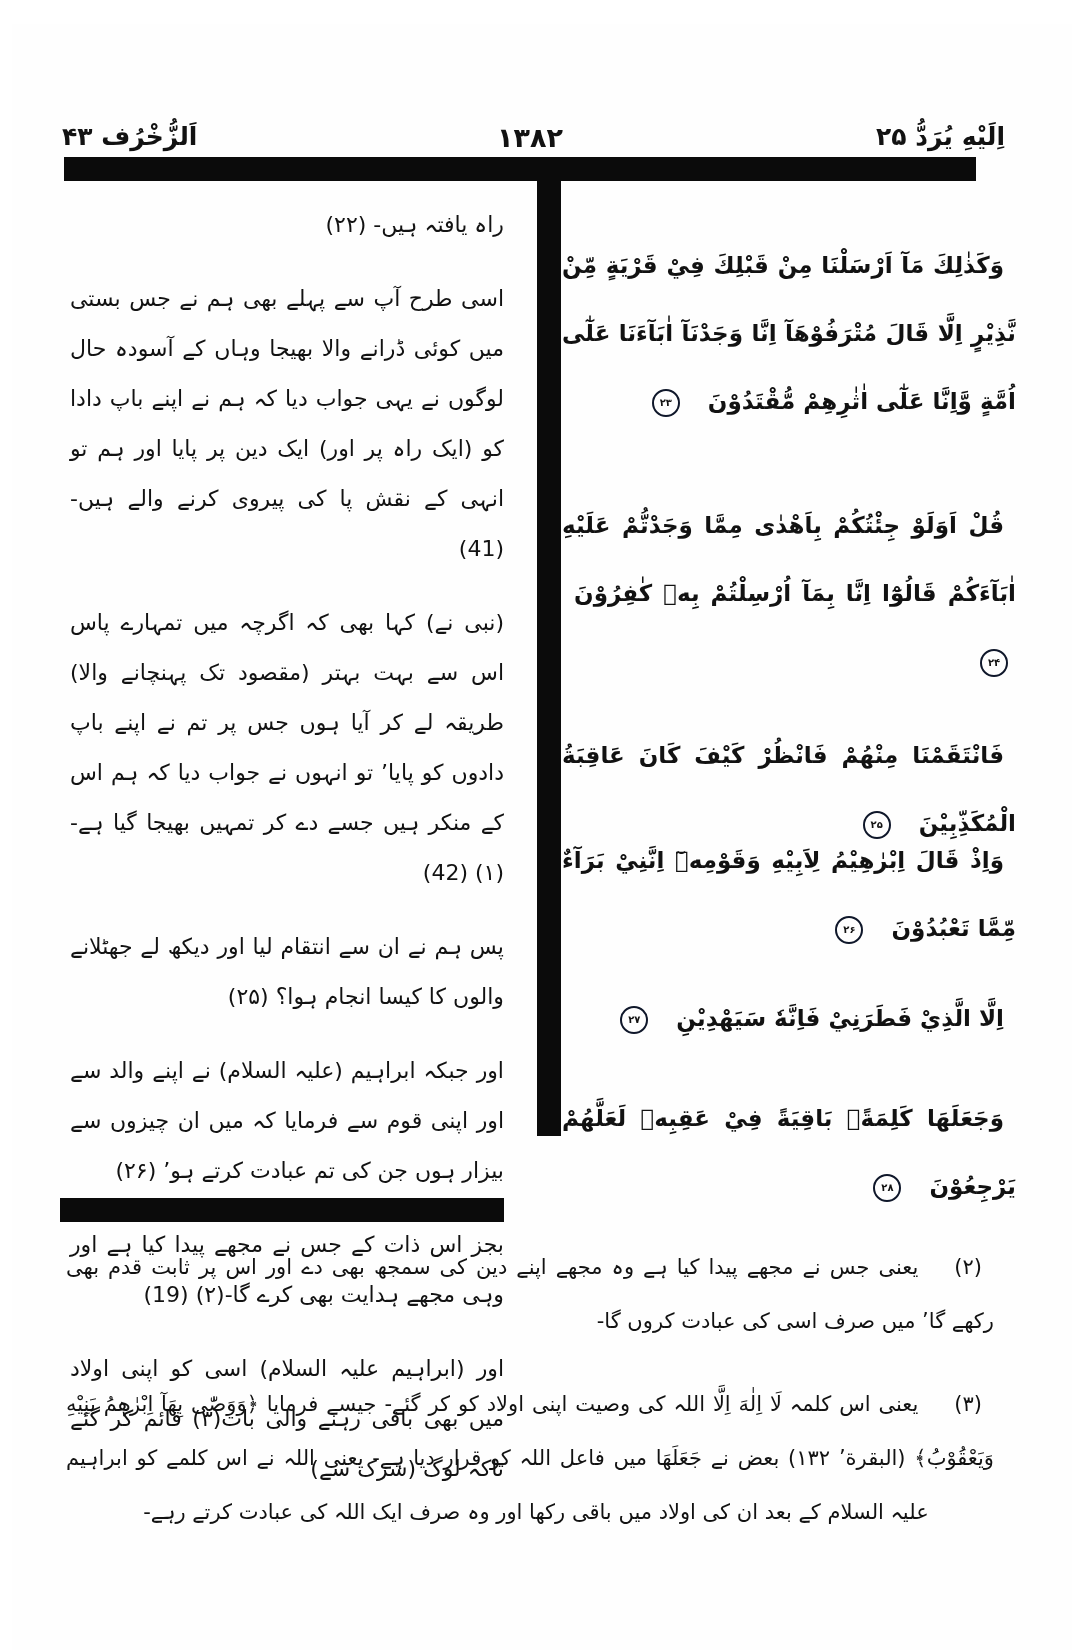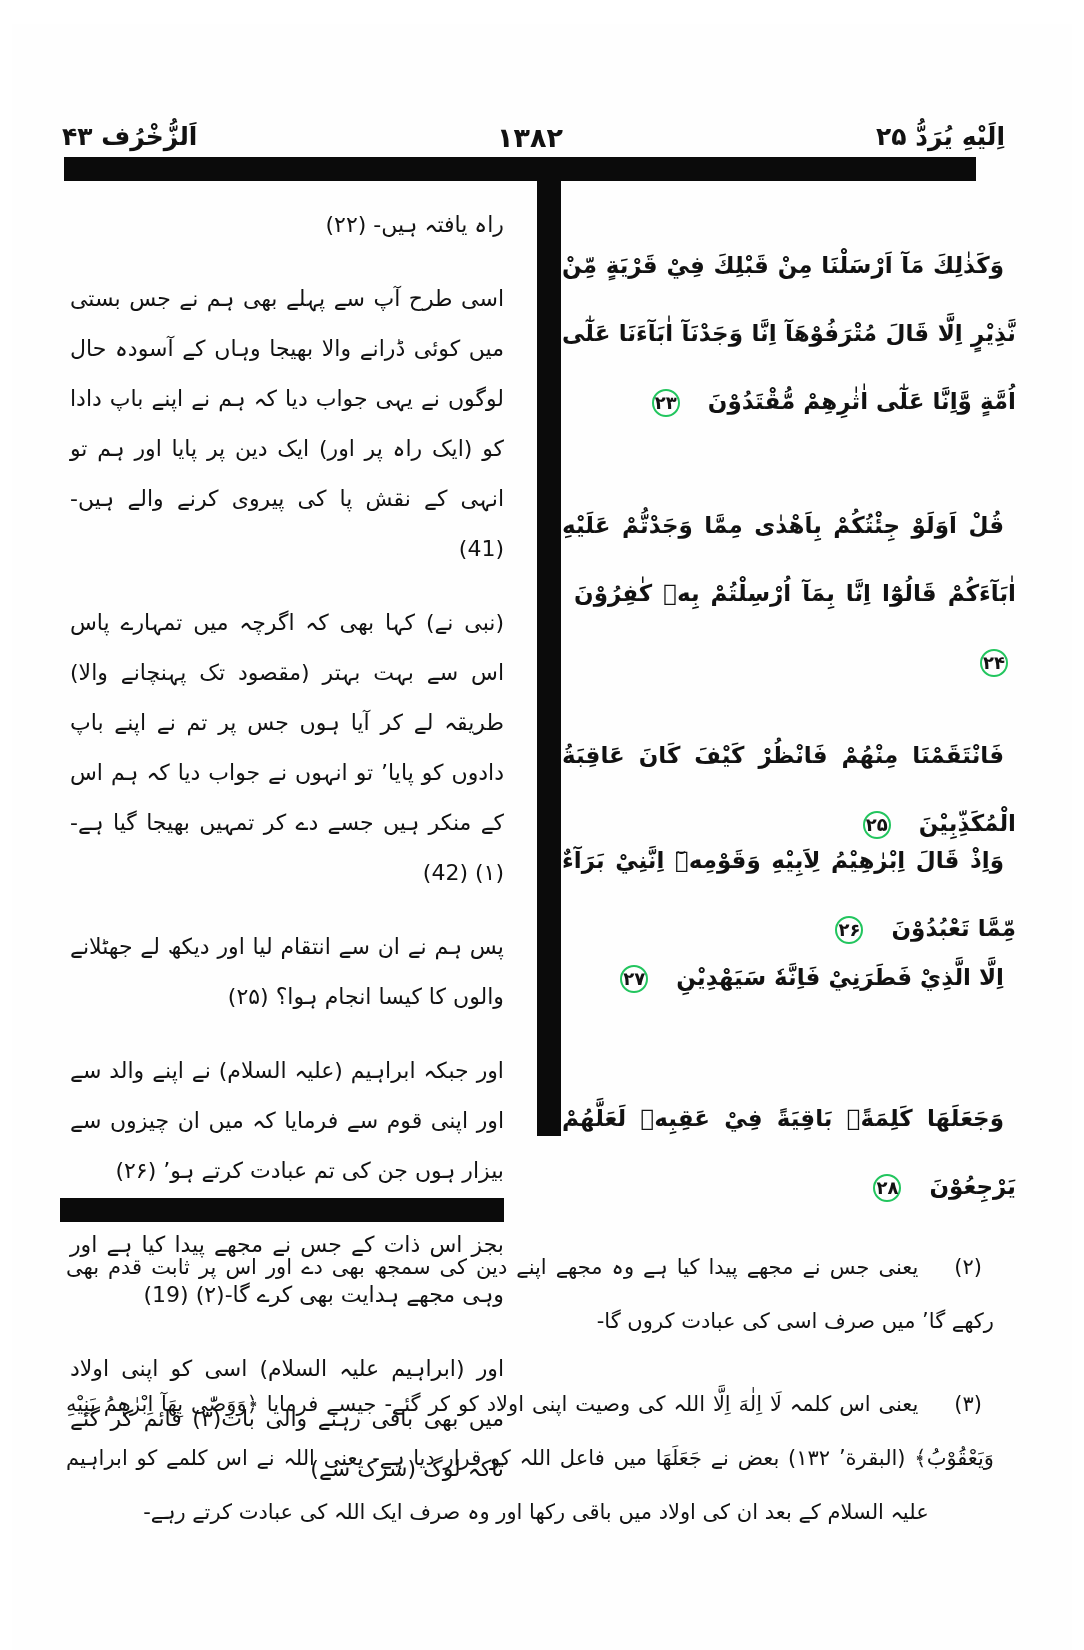--- a/index.html
+++ b/index.html
@@ -24,22 +24,22 @@
   }
   .urdu-col p { text-align:justify; }
   .arabic-col { position:absolute; top:0; left:562px; width:478px; height:1120px; direction:rtl; }
   .verse {
     position:absolute; left:0; right:0;
     font-weight:bold; font-size:23px; line-height:68px;
     text-align:justify; direction:rtl;
   }
   .ayah-num {
     display:inline-flex; align-items:center; justify-content:center;
-    width:27px; height:27px; border:2px solid #22c55e; border-radius:50%;
-    font-size:18px; font-weight:bold; line-height:1;
+    width:27px; height:27px; border:2px solid #0f172a; border-radius:50%;
+    font-size:10px; font-weight:bold; line-height:1;
     margin:4px 8px; vertical-align:middle;
   }
   
   .footnote-rule { position:absolute; top:1174px; left:72px; width:444px; height:4px; background:#0b0b0b; }
   .footnotes {
     position:absolute; top:1192px; left:54px; width:976px;
     direction:rtl; font-size:21px; line-height:54px;
   }
   .footnote { text-align:justify; margin-bottom:5px; }
   .footnote .fn-marker { margin-left:12px; }
@@ -77,21 +77,21 @@
       <span class="ayah-num">۲۴</span>
     </div>
     <div class="verse" style="top:685px">
       <span>فَانْتَقَمْنَا مِنْهُمْ فَانْظُرْ كَيْفَ كَانَ عَاقِبَةُ الْمُكَذِّبِيْنَ</span>
       <span class="ayah-num">۲۵</span>
     </div>
     <div class="verse" style="top:790px">
       <span>وَاِذْ قَالَ اِبْرٰهِيْمُ لِاَبِيْهِ وَقَوْمِهٖٓ اِنَّنِيْ بَرَآءٌ مِّمَّا تَعْبُدُوْنَ</span>
       <span class="ayah-num">۲۶</span>
     </div>
-    <div class="verse" style="top:907px">
+    <div class="verse" style="top:948px">
       <span>اِلَّا الَّذِيْ فَطَرَنِيْ فَاِنَّهٗ سَيَهْدِيْنِ</span>
       <span class="ayah-num">۲۷</span>
     </div>
     <div class="verse" style="top:1048px">
       <span>وَجَعَلَهَا كَلِمَةًۢ بَاقِيَةً فِيْ عَقِبِهٖ لَعَلَّهُمْ يَرْجِعُوْنَ</span>
       <span class="ayah-num">۲۸</span>
     </div>
   </section>
 
   <div class="footnote-rule"></div>

